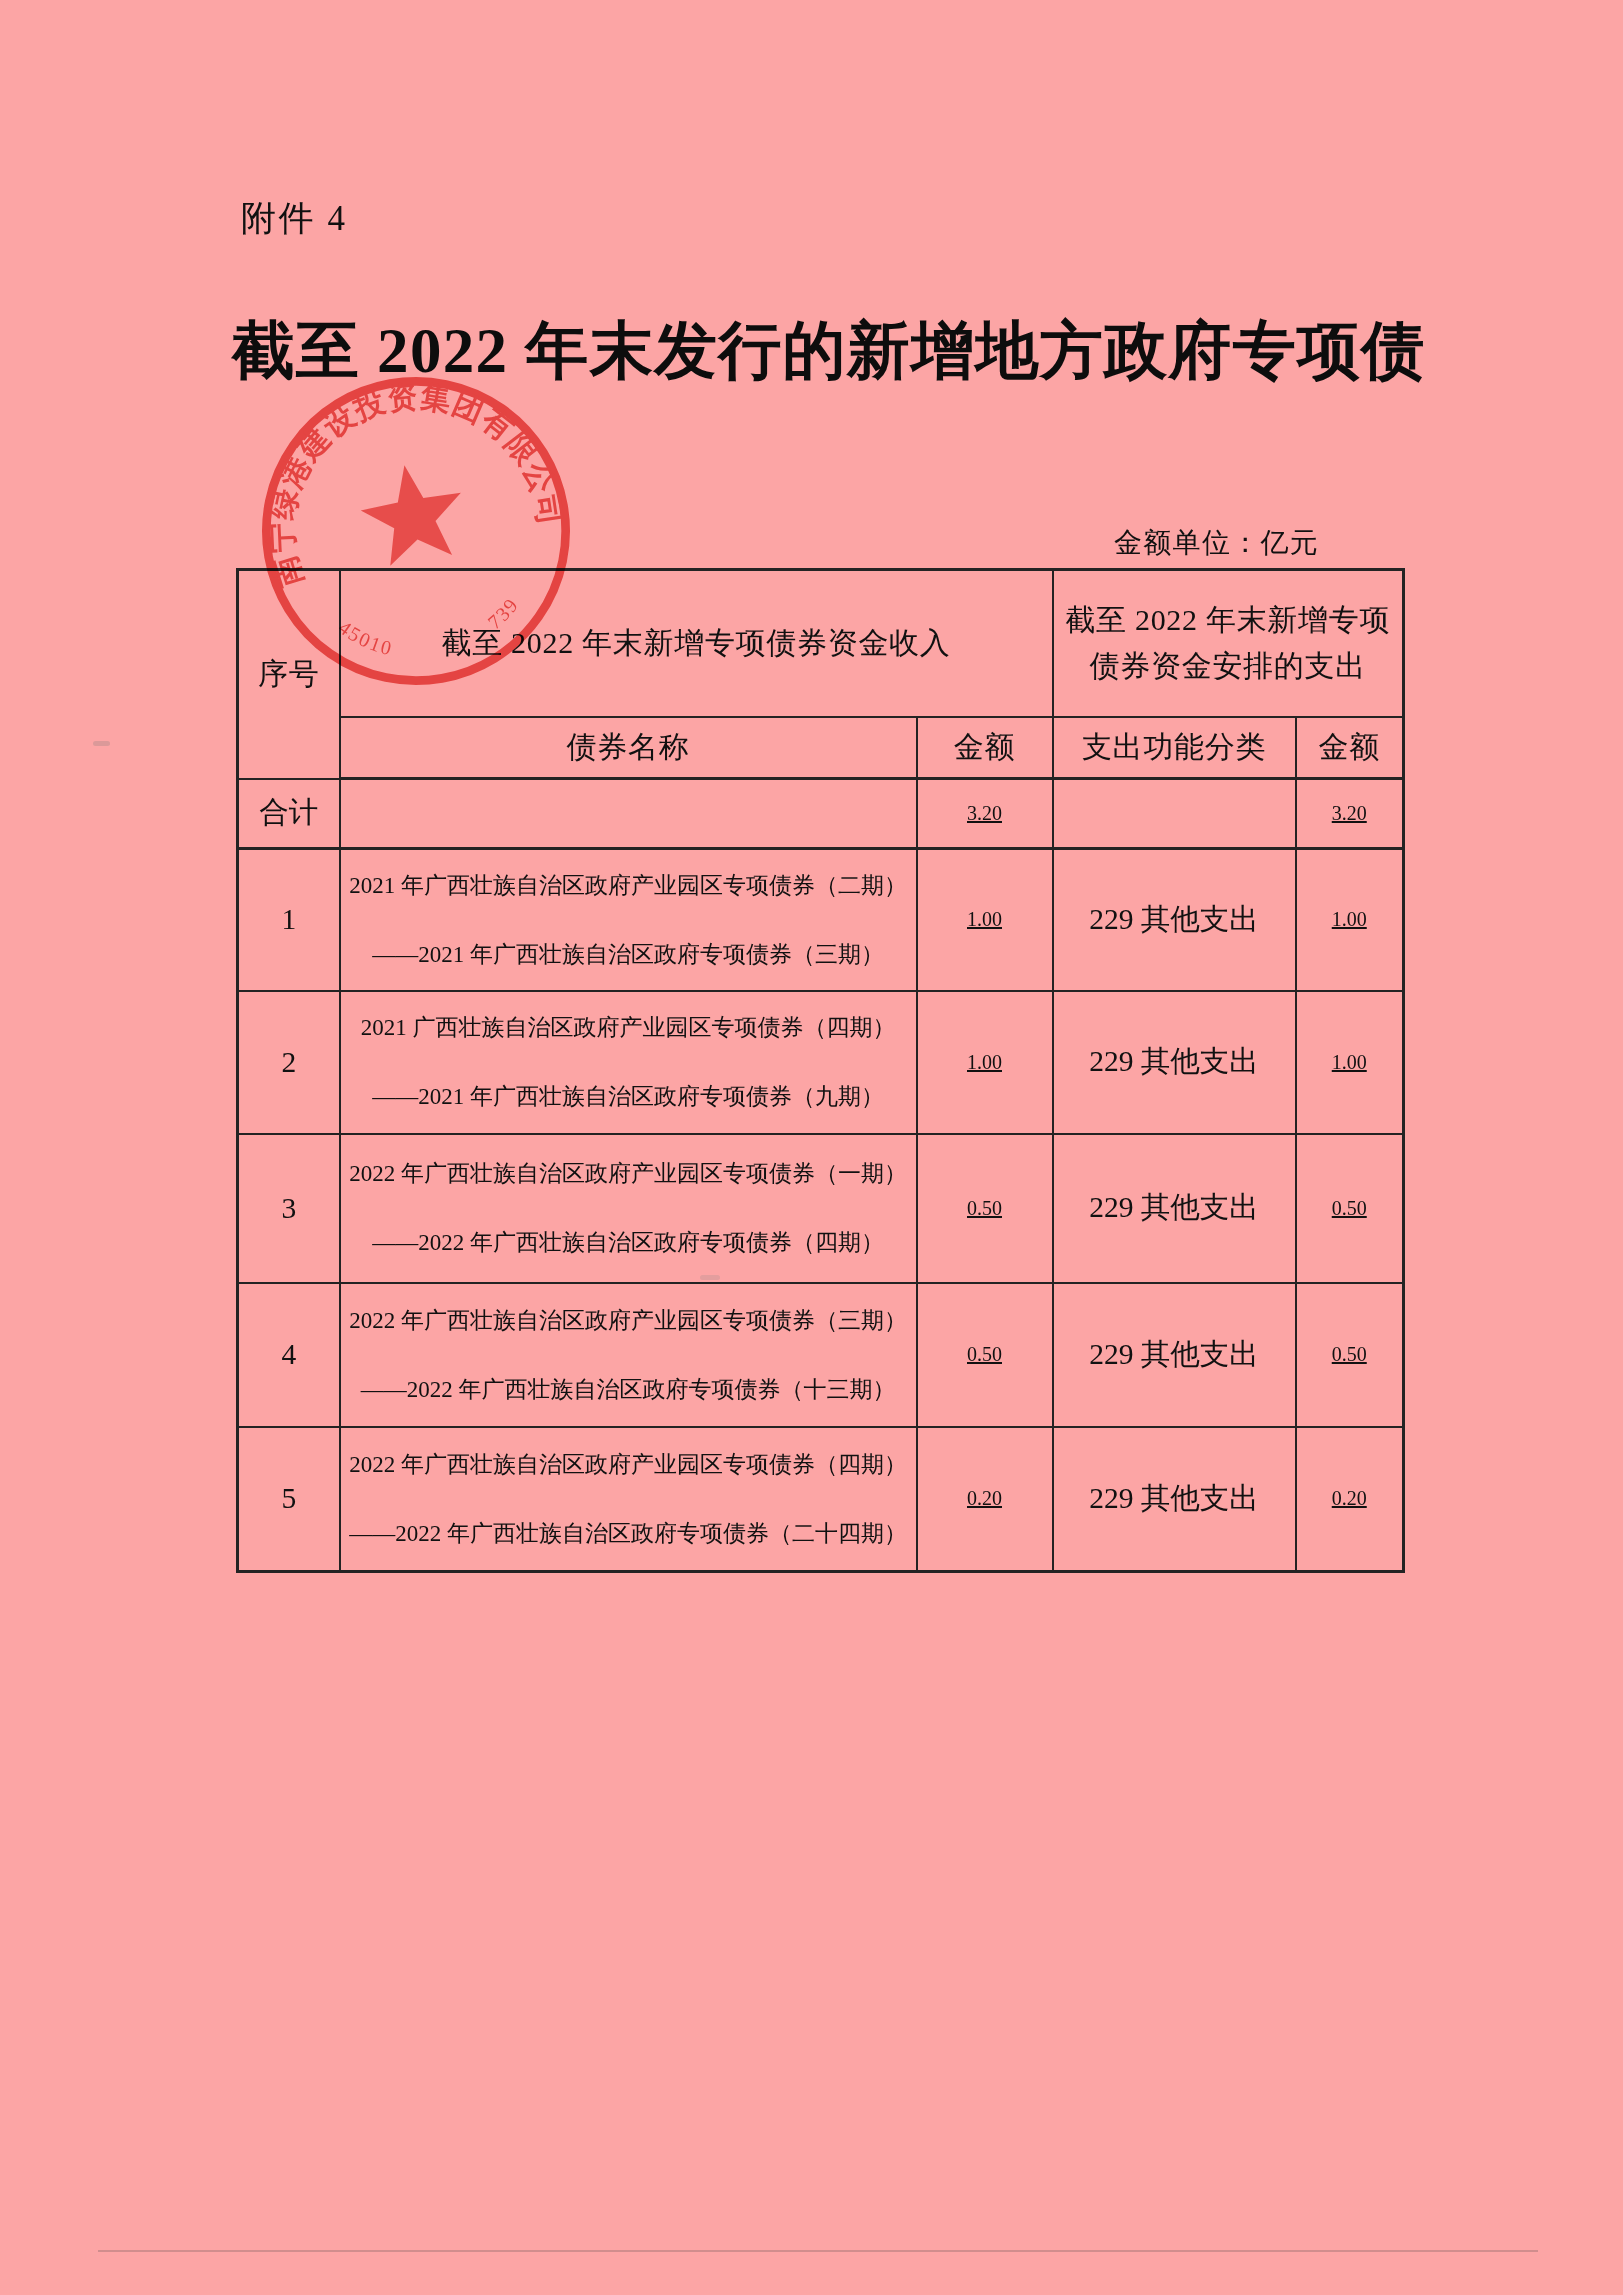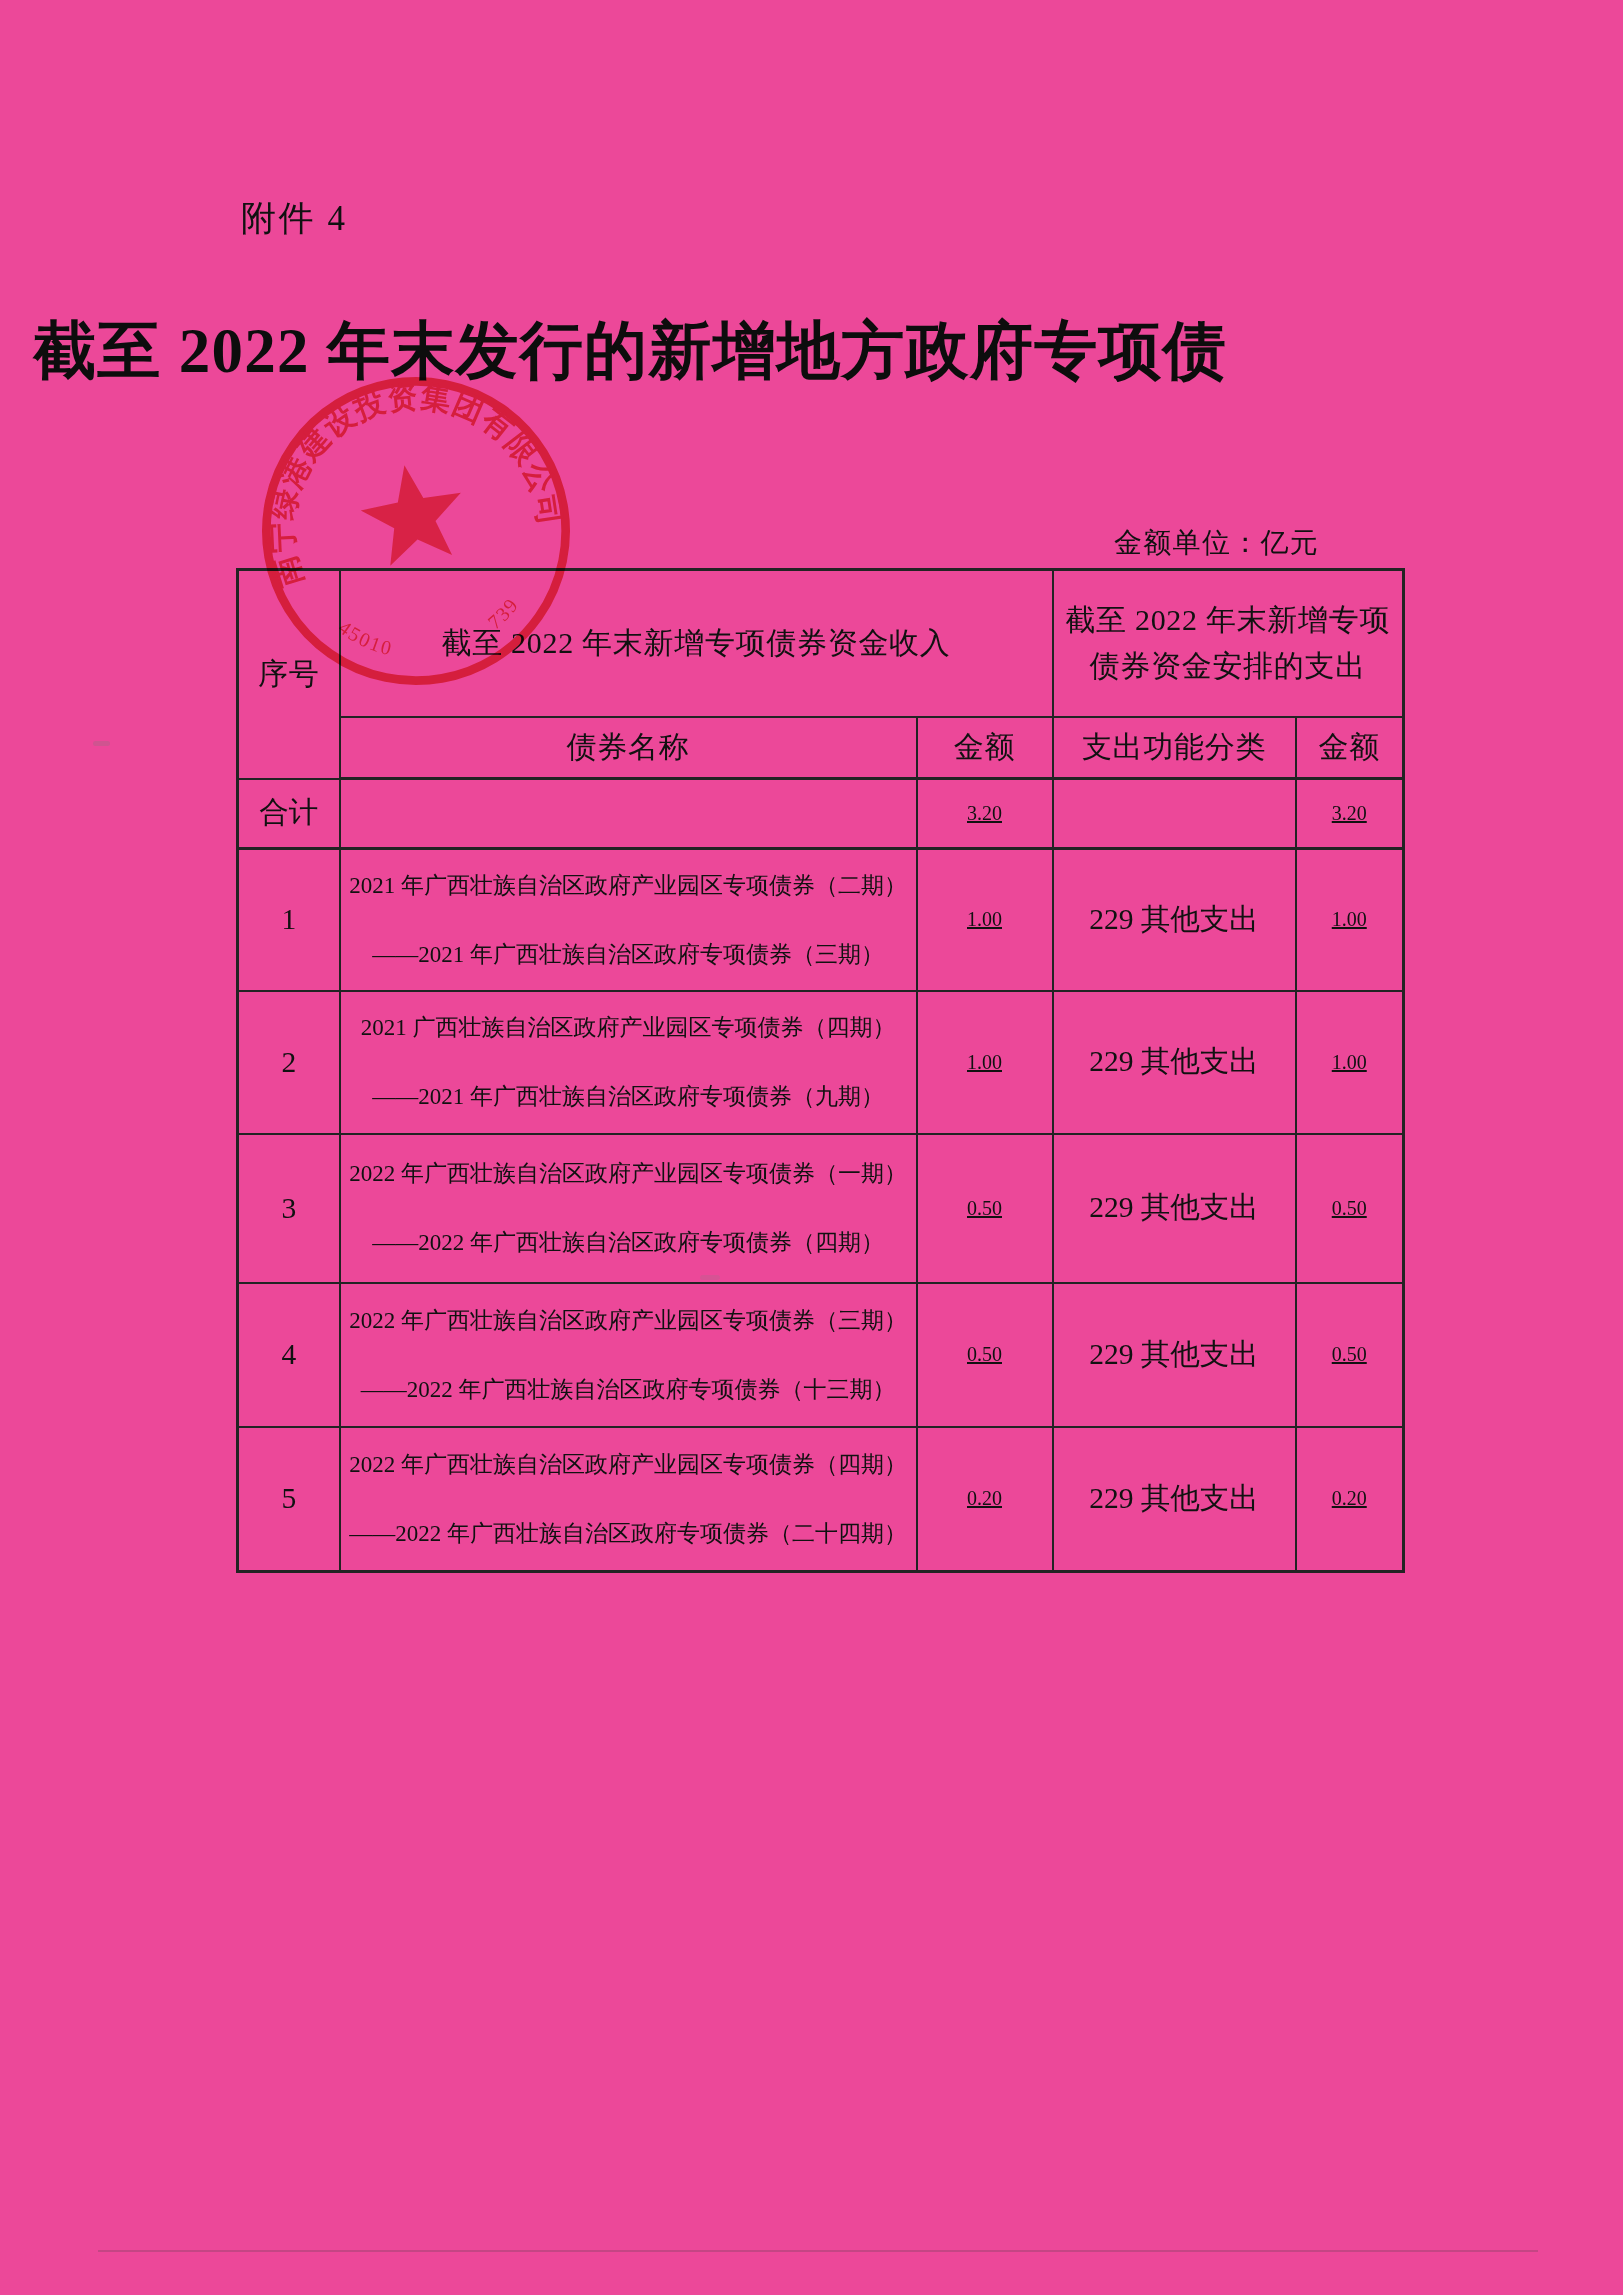--- a/index.html
+++ b/index.html
@@ -1,30 +1,30 @@
 <!DOCTYPE html>
 <html style="font-size:10.5px"><head>
 <meta charset="utf-8">
 <style>
   html,body{margin:0;padding:0;background:#9a9a9a;}
   .page{
     position:relative;
     width:1623px;height:2295px;
-    background:#ec4899;
+    background:#fca5a5;
     overflow:hidden;
     font-family:"Liberation Serif","DejaVu Serif",serif;
     color:#111;
   }
   .attachment{
     position:absolute;left:241px;top:195px;
     font-size:35px;letter-spacing:2.6px;
   }
   .doc-title{
     position:absolute;left:33px;top:302px;width:1591px;
-    text-align:left;font-weight:bold;
+    text-align:center;font-weight:bold;
     font-size:63px;line-height:98px;
     letter-spacing:1.3px;
     color:#0d0d0d;
   }
   .unit-label{
     position:absolute;left:1114px;top:524px;
     font-size:28px;letter-spacing:1.3px;
   }
   table.bonds{
     position:absolute;left:236px;top:568px;

